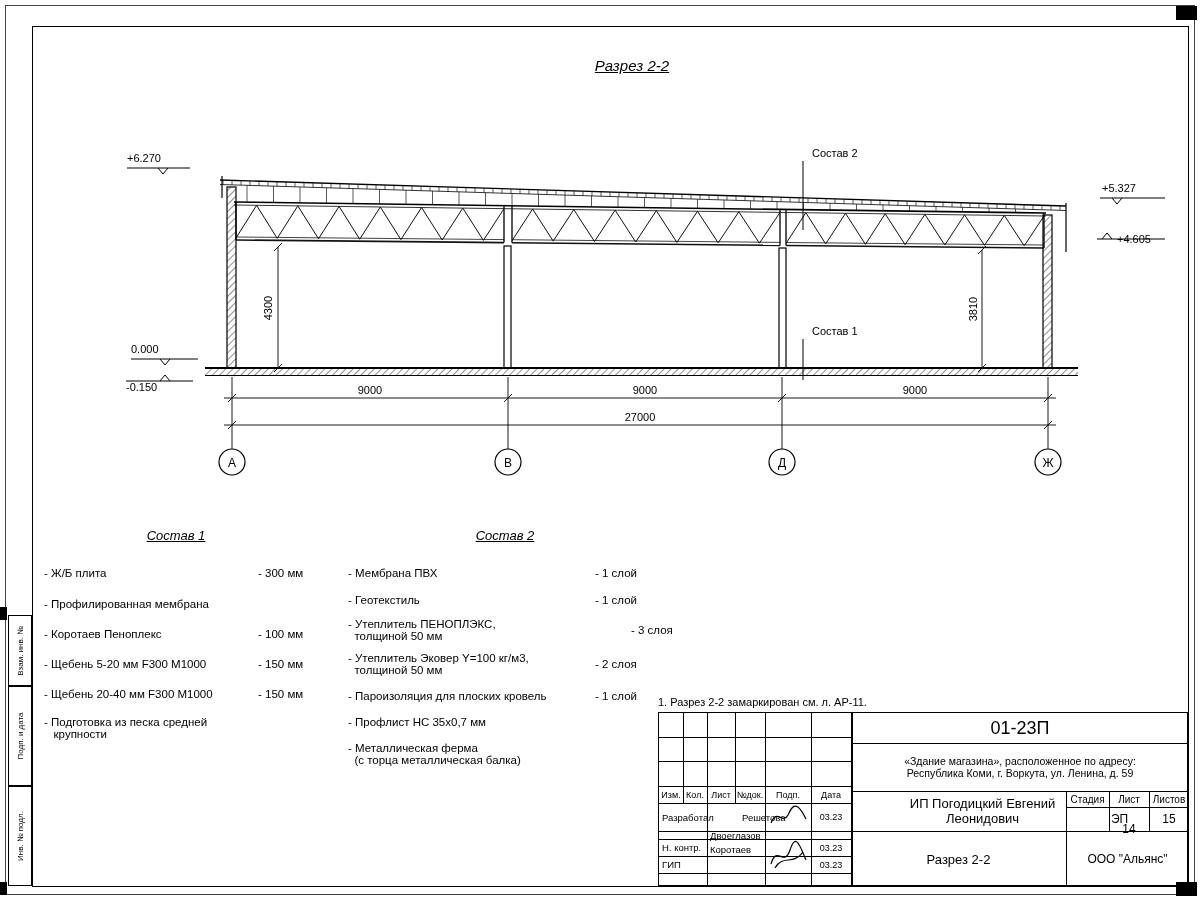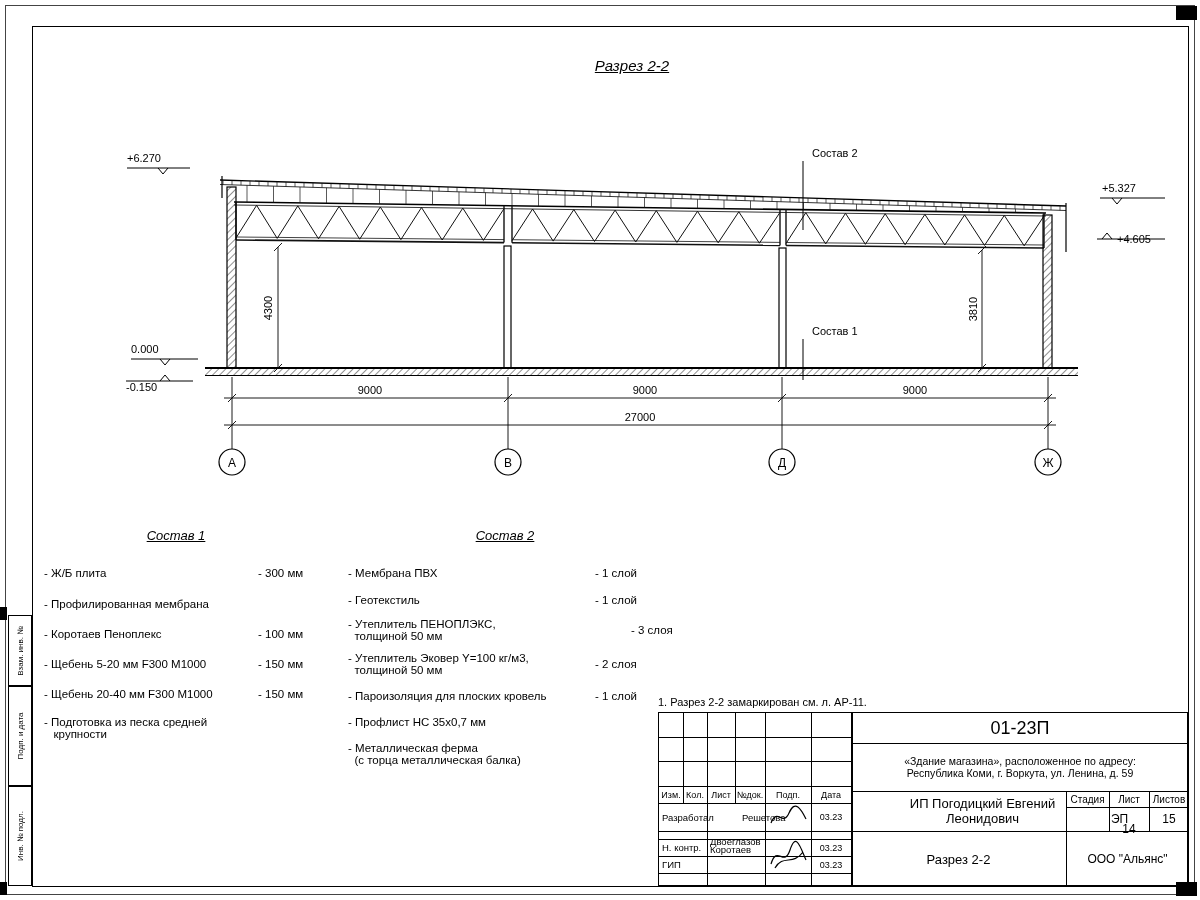--- a/index.html
+++ b/index.html
@@ -408,21 +408,21 @@
     <div class="cell f9" style="left:48px;top:73px;width:28px;height:17px;">Лист</div>
     <div class="cell f9" style="left:76px;top:73px;width:30px;height:17px;">№док.</div>
     <div class="cell f9" style="left:106px;top:73px;width:46px;height:17px;">Подп.</div>
     <div class="cell f9" style="left:152px;top:73px;width:40px;height:17px;">Дата</div>
 
     <div class="cell lcell f95" style="left:0;top:90px;width:48px;height:28px;">Разработал</div>
     <div class="cell lcell f95" style="left:48px;top:90px;width:58px;height:28px;margin-left:32px;">Решетова</div>
     <div class="cell f9" style="left:152px;top:90px;width:40px;height:28px;">03.23</div>
 
     <div class="cell lcell f95" style="left:0;top:126px;width:48px;height:17px;">Н. контр.</div>
-    <div class="cell lcell f95" style="left:48px;top:120px;width:58px;height:17px;">Двоеглазов</div>
+    <div class="cell lcell f95" style="left:48px;top:114px;width:58px;height:17px;">Двоеглазов</div>
     <div class="cell f9" style="left:152px;top:126px;width:40px;height:17px;">03.23</div>
 
     <div class="cell lcell f95" style="left:0;top:143px;width:48px;height:17px;">ГИП</div>
     <div class="cell lcell f95" style="left:48px;top:128px;width:58px;height:17px;">Коротаев</div>
     <div class="cell f9" style="left:152px;top:143px;width:40px;height:17px;">03.23</div>
 
     <svg style="position:absolute;left:108px;top:92px;" width="42" height="24">
       <path d="M4 18 C10 2, 16 22, 22 8 S34 4, 39 14" fill="none" stroke="#000" stroke-width="1.2"></path>
     </svg>
     <svg style="position:absolute;left:108px;top:127px;" width="42" height="32">

